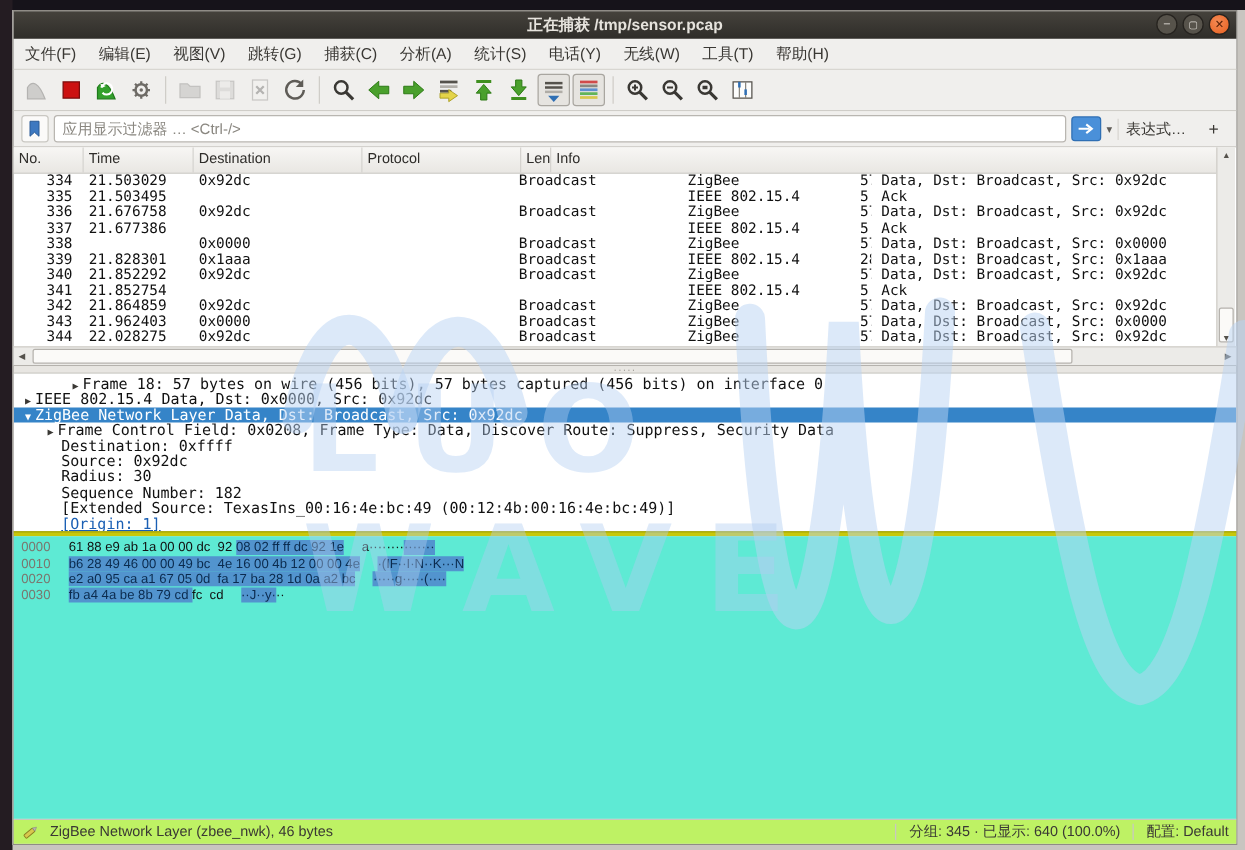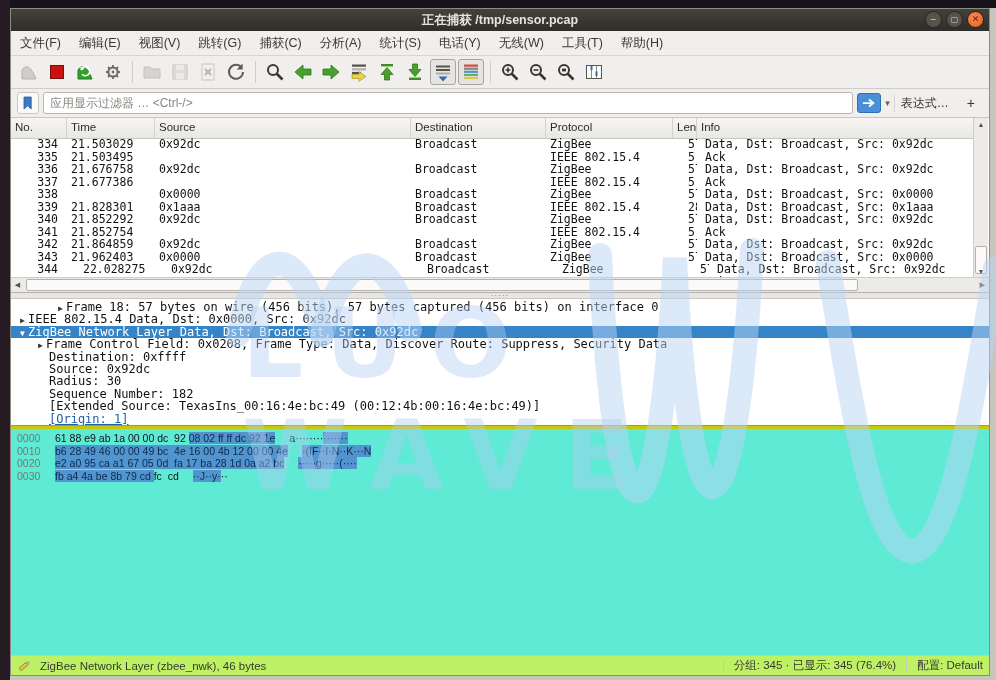--- a/index.html
+++ b/index.html
@@ -287,21 +287,20 @@
     </div>
     <span class="caret">▾</span>
     <span class="expr">表达式…</span>
     <span class="addbtn">+</span>
   </div>
 
   <div class="plist">
     <div class="phead" id="phead">
         <div class="phcell" style="width: 56px; flex: 0 0 56px;">No.</div>
         <div class="phcell" style="width: 88px; flex: 0 0 88px;">Time</div>
-        <div class="phcell" style="width: 256px; flex: 0 0 256px;">Source</div>
         <div class="phcell" style="width: 135px; flex: 0 0 135px;">Destination</div>
         <div class="phcell" style="width: 127px; flex: 0 0 127px;">Protocol</div>
         <div class="phcell" style="width: 24px; flex: 0 0 24px;">Length</div>
         <div class="phcell" style="flex: 1 1 0%;">Info</div>
       </div>
     <div class="prows" id="prows">
         <div class="prow">
           <div class="pcell num" style="width: 56px; flex: 0 0 56px;">334</div>
           <div class="pcell" style="width: 88px; flex: 0 0 88px;">21.503029</div>
           <div class="pcell" style="width: 256px; flex: 0 0 256px;">0x92dc</div>
@@ -386,21 +385,21 @@
           <div class="pcell num" style="width: 56px; flex: 0 0 56px;">343</div>
           <div class="pcell" style="width: 88px; flex: 0 0 88px;">21.962403</div>
           <div class="pcell" style="width: 256px; flex: 0 0 256px;">0x0000</div>
           <div class="pcell" style="width: 135px; flex: 0 0 135px;">Broadcast</div>
           <div class="pcell" style="width: 127px; flex: 0 0 127px;">ZigBee</div>
           <div class="pcell num" style="width: 24px; flex: 0 0 24px;">57</div>
           <div class="pcell" style="flex: 1 1 0%; padding-left: 8px;">Data, Dst: Broadcast, Src: 0x0000</div>
         </div>
         <div class="prow">
           <div class="pcell num" style="width: 56px; flex: 0 0 56px;">344</div>
-          <div class="pcell" style="width: 88px; flex: 0 0 88px; margin-left: 12px;">22.028275</div>
+          <div class="pcell" style="width: 88px; flex: 0 0 88px;">22.028275</div>
           <div class="pcell" style="width: 256px; flex: 0 0 256px;">0x92dc</div>
           <div class="pcell" style="width: 135px; flex: 0 0 135px;">Broadcast</div>
           <div class="pcell" style="width: 127px; flex: 0 0 127px;">ZigBee</div>
           <div class="pcell num" style="width: 24px; flex: 0 0 24px;">57</div>
           <div class="pcell" style="flex: 1 1 0%; padding-left: 8px;">Data, Dst: Broadcast, Src: 0x92dc</div>
         </div>
         <div class="prow">
           <div class="pcell num" style="width: 56px; flex: 0 0 56px;">345</div>
           <div class="pcell" style="width: 88px; flex: 0 0 88px;">22.028737</div>
           <div class="pcell" style="width: 256px; flex: 0 0 256px;"></div>
@@ -453,21 +452,21 @@
       <svg width="15" height="15" viewBox="0 0 20 20">
         <g transform="rotate(-40 10 10)">
             <rect x="2" y="8" width="12" height="4.5" rx="1" fill="#d8c84e" stroke="#8a7e20"></rect>
             <path d="M14 8 l4 2.2 -4 2.3 z" fill="#b7b4ae" stroke="#8a8780" stroke-width="0.6"></path>
           </g>
       </svg>
       <span>ZigBee Network Layer (zbee_nwk), 46 bytes</span>
     </div>
     <div class="sb-right">
       <div class="sb-sep"></div>
-      <span>分组: 345 · 已显示: 345 (76.4%)</span>
+      <span>分组: 345 · 已显示: 640 (100.0%)</span>
       <div class="sb-sep"></div>
       <span>配置: Default</span>
     </div>
   </div>
 </div>
 
 <div class="watermark">
   <svg width="996" height="680" style="position:absolute;left:0;top:0;">
     <g fill="none" stroke="rgba(185,212,244,0.5)" stroke-width="24" stroke-linecap="round">
       <path d="M238 335 C258 240, 300 240, 322 335"></path>

